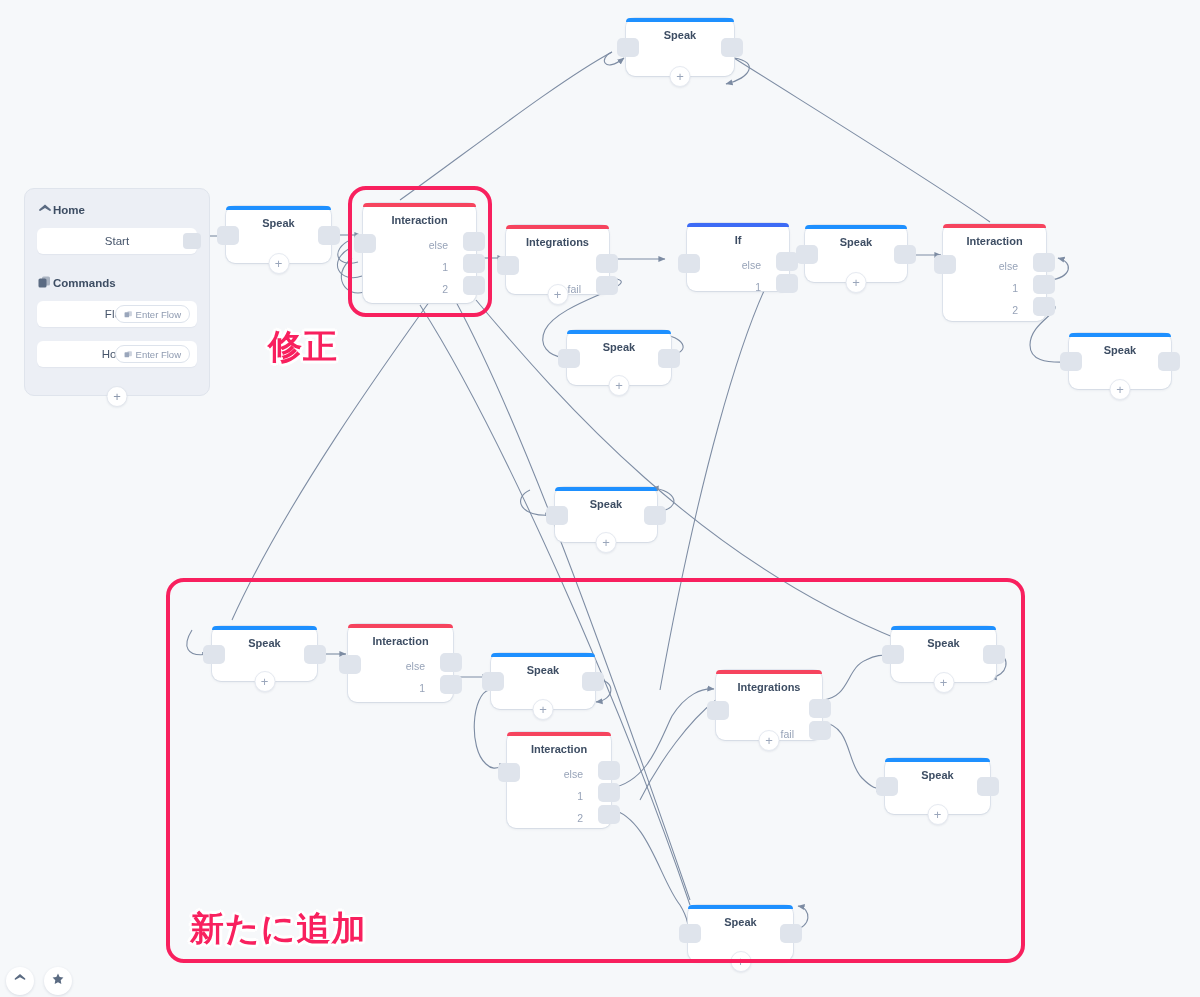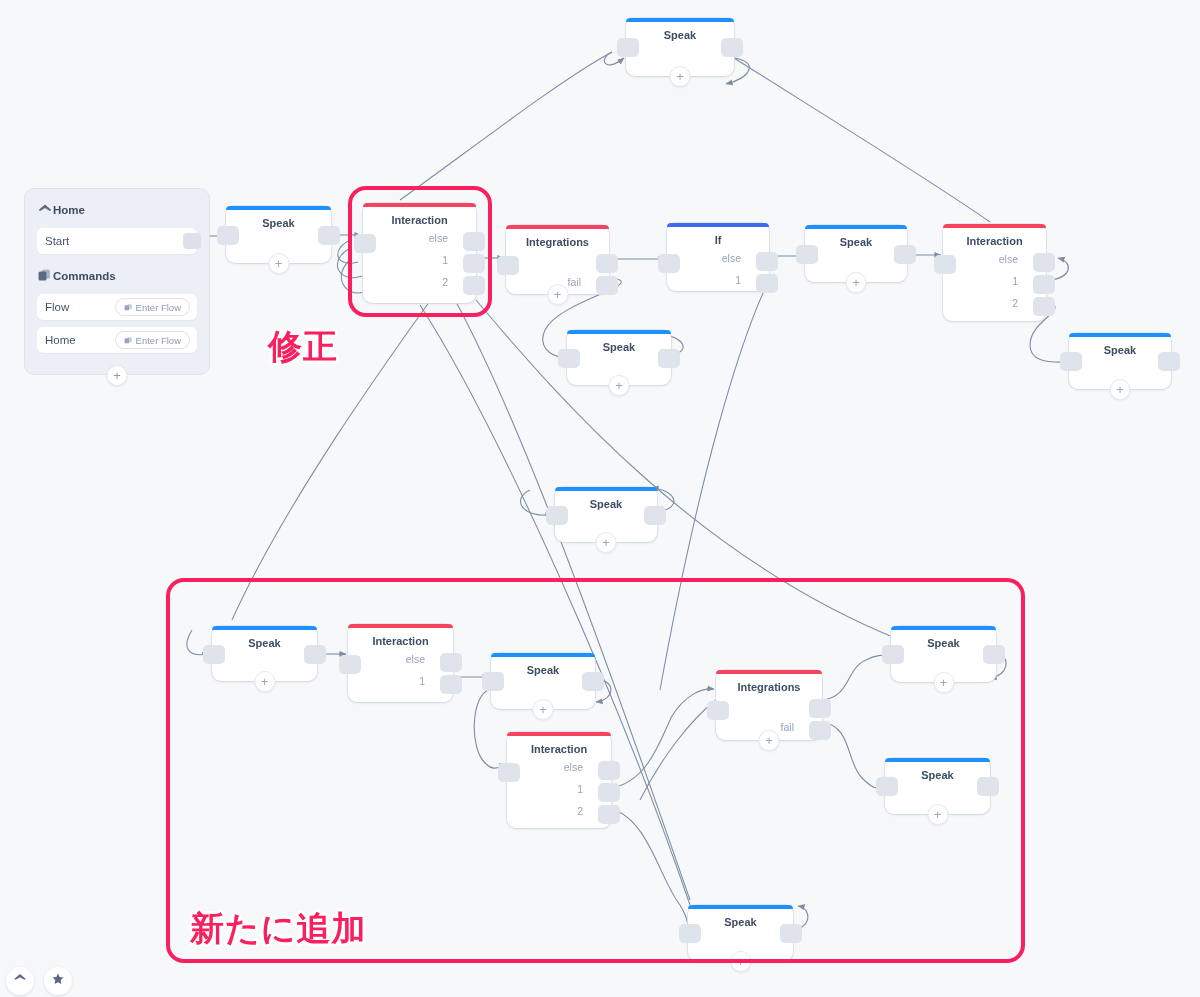--- a/index.html
+++ b/index.html
@@ -41,22 +41,23 @@
     font-size: 11.5px; font-weight: bold; color: #3d4d63;
     margin-right: 16px;
   }
   .panel-row {
     position: relative;
     background: #ffffff;
     border-radius: 6px;
     height: 26px;
     display: flex; align-items: center;
     padding: 0 8px;
-    margin-bottom: 7px;
+    margin-bottom: 14px;
     box-shadow: 0 1px 1px rgba(40,60,90,.05);
+    justify-content: center;
   }
   .panel-row .lbl { font-size: 11.5px; color: #46546a; }
   .panel-row .flowtag {
     position: absolute; right: 7px; top: 4px;
     height: 18px;
     display: flex; align-items: center; gap: 3px;
     border: 1px solid #dde3ec;
     border-radius: 9px;
     padding: 0 8px;
     font-size: 9.5px; color: #8e9ab0;
@@ -101,21 +102,21 @@
     position: absolute;
     width: 22px; height: 19px;
     background: #dfe4ec;
     border-radius: 5px;
   }
   .node .port.left  { left: -9px; }
   .node .port.right { right: -9px; }
   .node .outrow {
     position: absolute; right: 0;
     height: 19px;
-    display: flex; align-items: flex-start;
+    display: flex; align-items: flex-end;
     font-size: 10.5px; color: #97a3b8;
   }
   .node .outrow .olbl { margin-right: 15px; }
   .node .plus {
     position: absolute; left: 50%; bottom: -11px;
     transform: translateX(-50%);
     width: 21px; height: 21px; border-radius: 50%;
     background: #fff; border: 1px solid #e6eaf1;
     display: flex; align-items: center; justify-content: center;
     color: #9aa6bb; font-size: 13px; line-height: 1;
@@ -328,21 +329,21 @@
         <div class="outrow" style="top: 29px; right: -9px;">
           <span class="olbl"></span>
           <span style="width: 22px; height: 19px; background: rgb(223, 228, 236); border-radius: 5px; display: inline-block;"></span>
         </div>
         <div class="outrow" style="top: 51px; right: -9px;">
           <span class="olbl">fail</span>
           <span style="width: 22px; height: 19px; background: rgb(223, 228, 236); border-radius: 5px; display: inline-block;"></span>
         </div>
         <div class="plus">+</div>
       </div>
-      <div class="node" style="left: 667px; top: 223px; width: 102px; height: 68px;">
+      <div class="node" style="left: 687px; top: 223px; width: 102px; height: 68px;">
         <div class="bar" style="background: rgb(61, 107, 245);"></div>
         <div class="title">If</div>
         <div class="port left" style="top: 31px;"></div>
         <div class="outrow" style="top: 29px; right: -9px;">
           <span class="olbl">else</span>
           <span style="width: 22px; height: 19px; background: rgb(223, 228, 236); border-radius: 5px; display: inline-block;"></span>
         </div>
         <div class="outrow" style="top: 51px; right: -9px;">
           <span class="olbl">1</span>
           <span style="width: 22px; height: 19px; background: rgb(223, 228, 236); border-radius: 5px; display: inline-block;"></span>

